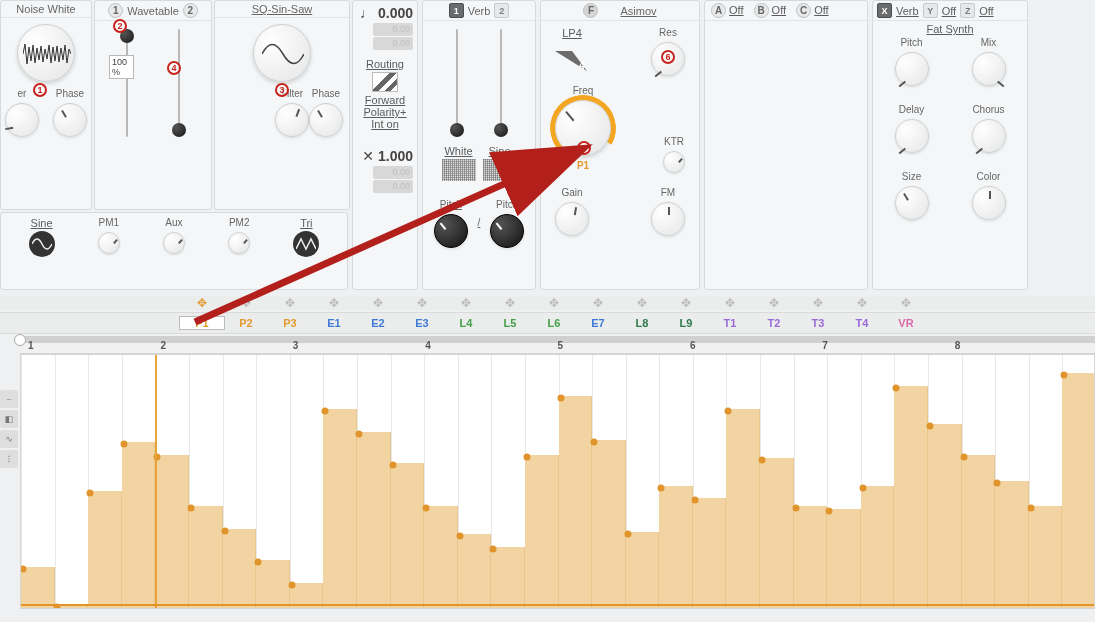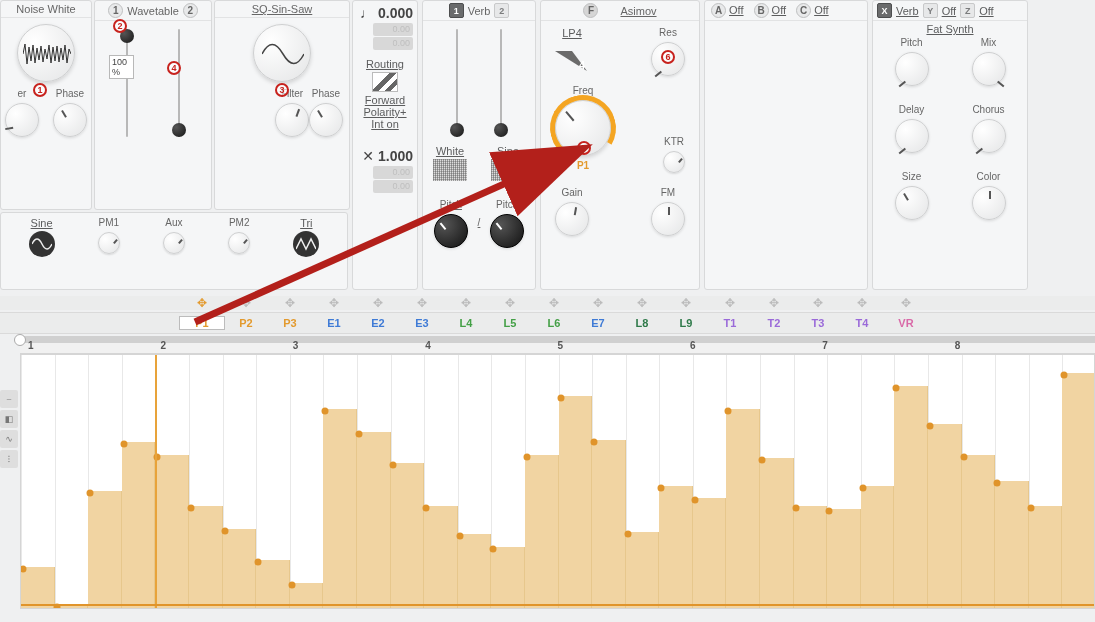--- a/index.html
+++ b/index.html
@@ -196,21 +196,21 @@
     <div style="display:flex;justify-content:space-around;padding:8px 12px;">
       <div class="vslider lo">
           <div class="track"></div>
           <div class="thumb"></div>
         </div>
       <div class="vslider lo">
           <div class="track"></div>
           <div class="thumb"></div>
         </div>
     </div>
-    <div style="display:flex;justify-content:space-between;padding:0 10px;gap:7px;">
+    <div style="display:flex;justify-content:center;padding:0 10px;gap:7px;">
       <div class="kcol">
           <span class="link">White</span>
           <div class="noise-img"></div>
         </div>
       <div class="kcol">
           <span class="link">Sine</span>
           <div class="noise-img"></div>
         </div>
     </div>
     <div style="display:flex;justify-content:space-around;align-items:flex-end;padding:18px 6px 0;">

